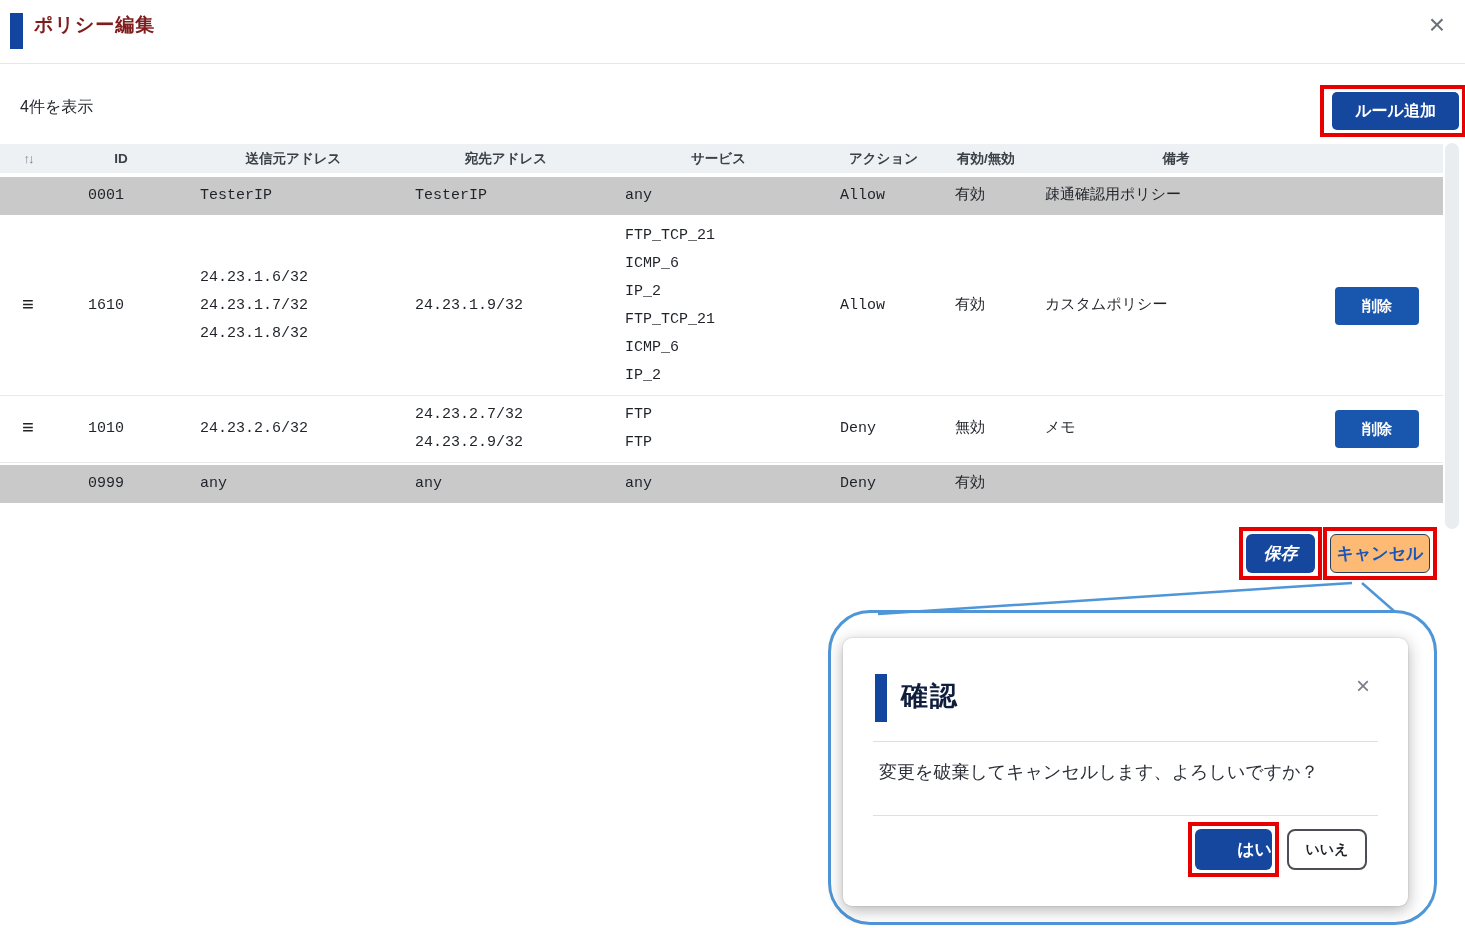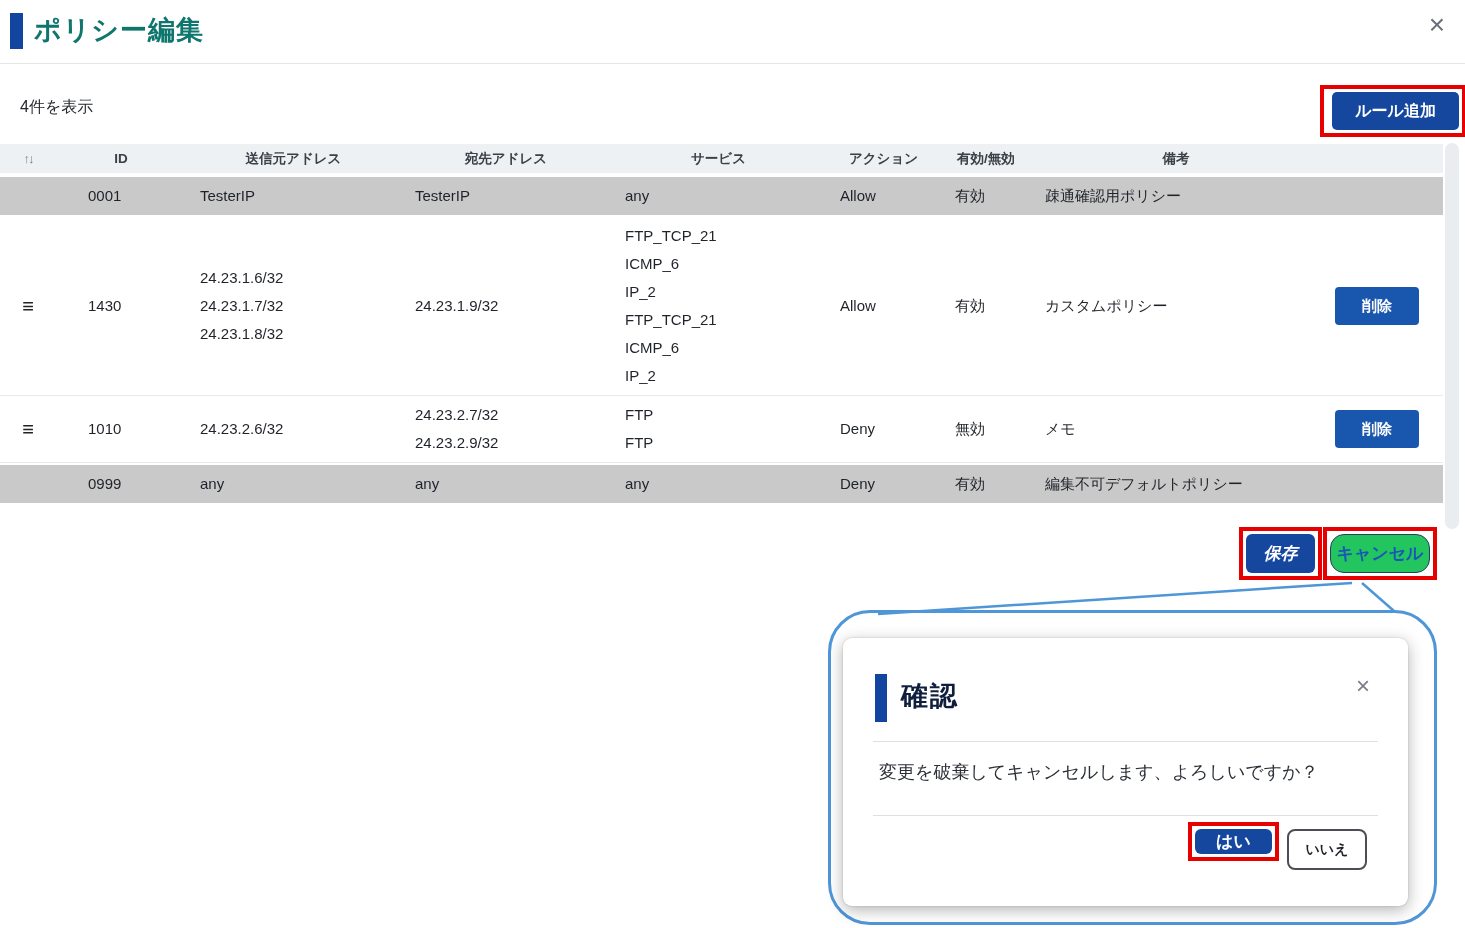--- a/index.html
+++ b/index.html
@@ -3,70 +3,70 @@
 <meta charset="utf-8">
 <style>
   * { margin:0; padding:0; box-sizing:border-box; }
   html,body { background:#ffffff; }
   body { font-family:"Liberation Sans","DejaVu Sans",sans-serif; color:#1f2329; }
   .canvas { position:relative; width:1465px; height:928px; background:#fff; overflow:hidden; }
 
   
   .modal-top { position:absolute; left:0; top:0; width:1465px; height:530px; background:#fff; }
   .title-accent { position:absolute; left:10px; top:13px; width:13px; height:36px; background:#1245a0; }
-  .page-title { position:absolute; left:34px; top:12px; font-size:27px; font-weight:bold; color:#0f766e; letter-spacing:1px; }
+  .page-title { position:absolute; left:34px; top:12px; font-size:19px; font-weight:bold; color:#7f1d1d; letter-spacing:1px; }
   .modal-close { position:absolute; left:1420px; top:8px; width:34px; height:34px; font-size:28px; color:#6b7078; text-align:center; line-height:34px; cursor:pointer; }
   .top-divider { position:absolute; left:0; top:63px; width:1465px; height:1px; background:#e4e7ea; }
   .count-label { position:absolute; left:20px; top:97px; font-size:16px; font-weight:400; color:#24272b; }
 
   .red-box { border:4px solid #e60000; padding:3px; display:inline-flex; background:transparent; }
   .rb-addrule { position:absolute; left:1320px; top:85px;padding-left:8px; }
   .btn-blue { background:#16479f; color:#fff; border:none; border-radius:5px; font-weight:bold;
               font-family:inherit; cursor:pointer; }
   .btn-add { width:127px; height:38px; font-size:16px; }
 
   
   .ptable { position:absolute; left:0; top:144px; width:1443px; }
   .trow, .thead { display:grid; grid-template-columns:56px 130px 215px 210px 215px 115px 90px 290px 1fr; align-items:center; }
   .thead { background:#eef1f3; height:31px; font-size:13.5px; font-weight:bold; color:#3a4148; border-bottom:2px solid #fff; }
   .thead .hc { text-align:center; }
   .sort-glyph { color:#7c828a; font-size:13px; letter-spacing:-2px; }
   .trow { background:#fff; border-bottom:1px solid #e7eaec; font-size:15px; color:#1f2329; }
   .trow.locked { background:#c9c9c9; border-top:2px solid #fff; border-bottom:2px solid #fff; }
-  .c { padding:5px 0 5px 14px; line-height:28px; }
+  .c { padding:5px 0 5px 14px; line-height:28px;font-family:Liberation Mono, monospace; }
   .c.handle { padding-left:0; text-align:center; font-size:20px; color:#222; line-height:28px; }
   .c.id { padding-left:32px; }
   .c.del { padding:5px 0 5px 14px; }
   .btn-del { width:84px; height:38px; font-size:15px; background:#1956ad; border-radius:4px; }
   .scrollbar { position:absolute; left:1445px; top:143px; width:14px; height:386px; background:#e9edf0; border-radius:7px; }
 
   
   .rb-save { position:absolute; left:1239px; top:527px; }
   .btn-save { width:69px; height:39px; font-size:17px; border-radius:6px;font-style:italic; }
   .rb-cancel { position:absolute; left:1323px; top:527px; }
-  .btn-cancel { width:100px; height:39px; font-size:17px; font-weight:bold; color:#1a56b8; background:#22c55e;
-                border:1.5px solid #2c3e5d; border-radius:14px; font-family:inherit; cursor:pointer; }
+  .btn-cancel { width:100px; height:39px; font-size:17px; font-weight:bold; color:#1a56b8; background:#fdba74;
+                border:1.5px solid #2c3e5d; border-radius:6px; font-family:inherit; cursor:pointer; }
 
   
   .callout-svg { position:absolute; left:0; top:0; width:1465px; height:928px; pointer-events:none; }
   .callout-rect { position:absolute; left:828px; top:610px; width:609px; height:315px;
                   border:3px solid #4f96d8; border-radius:42px; }
 
   
   .dialog { position:absolute; left:843px; top:638px; width:565px; height:268px; background:#fff;
             border-radius:9px; box-shadow:0 4px 16px rgba(0,0,0,0.30), 0 0 2px rgba(0,0,0,0.18); }
   .dlg-accent { position:absolute; left:32px; top:36px; width:12px; height:48px; background:#1245a0; }
   .dlg-title { position:absolute; left:58px; top:40px; font-size:27px; font-weight:bold; color:#0f1e3d; letter-spacing:2px;text-align:right; }
   .dlg-close { position:absolute; left:505px; top:33px; width:30px; height:30px; font-size:24px; color:#7a7f87;
                text-align:center; line-height:30px; cursor:pointer; }
   .dlg-div1 { position:absolute; left:30px; top:103px; width:505px; height:1px; background:#dcdfe3; }
   .dlg-msg { position:absolute; left:36px; top:122px; font-size:18px; color:#2b2f36; }
   .dlg-div2 { position:absolute; left:30px; top:177px; width:505px; height:1px; background:#dcdfe3; }
   .rb-yes { position:absolute; left:345px; top:184px; }
-  .btn-yes { width:77px; height:25px; font-size:17px; border-radius:6px; }
+  .btn-yes { width:77px; height:41px; font-size:17px; border-radius:6px;text-align:right; }
   .btn-no { position:absolute; left:444px; top:191px; width:80px; height:41px; font-size:14px; font-weight:bold;
             color:#1f2328; background:#fff; border:2px solid #4b4f55; border-radius:8px; font-family:inherit; cursor:pointer; }
 </style>
 </head>
 <body>
 
 <div class="canvas">
 
   <section class="modal-top">
     <div class="title-accent"></div>
@@ -105,21 +105,21 @@
     <div class="c">
               <div>any</div>
             </div>
     <div class="c">Allow</div>
     <div class="c">有効</div>
     <div class="c">疎通確認用ポリシー</div>
     <div class="c del"></div>
   </div>
   <div class="trow">
     <div class="c handle">≡</div>
-    <div class="c id">1430</div>
+    <div class="c id">1610</div>
     <div class="c">
               <div>24.23.1.6/32</div>
               <div>24.23.1.7/32</div>
               <div>24.23.1.8/32</div>
             </div>
     <div class="c">
               <div>24.23.1.9/32</div>
             </div>
     <div class="c">
               <div>FTP_TCP_21</div>
@@ -160,21 +160,20 @@
               <div>any</div>
             </div>
     <div class="c">
               <div>any</div>
             </div>
     <div class="c">
               <div>any</div>
             </div>
     <div class="c">Deny</div>
     <div class="c">有効</div>
-    <div class="c">編集不可デフォルトポリシー</div>
     <div class="c del"></div>
   </div>
         </div>
     </div>
 
     <div class="scrollbar"></div>
   </section>
 
   <span class="red-box rb-save">
     <button class="btn-blue btn-save">保存</button>

